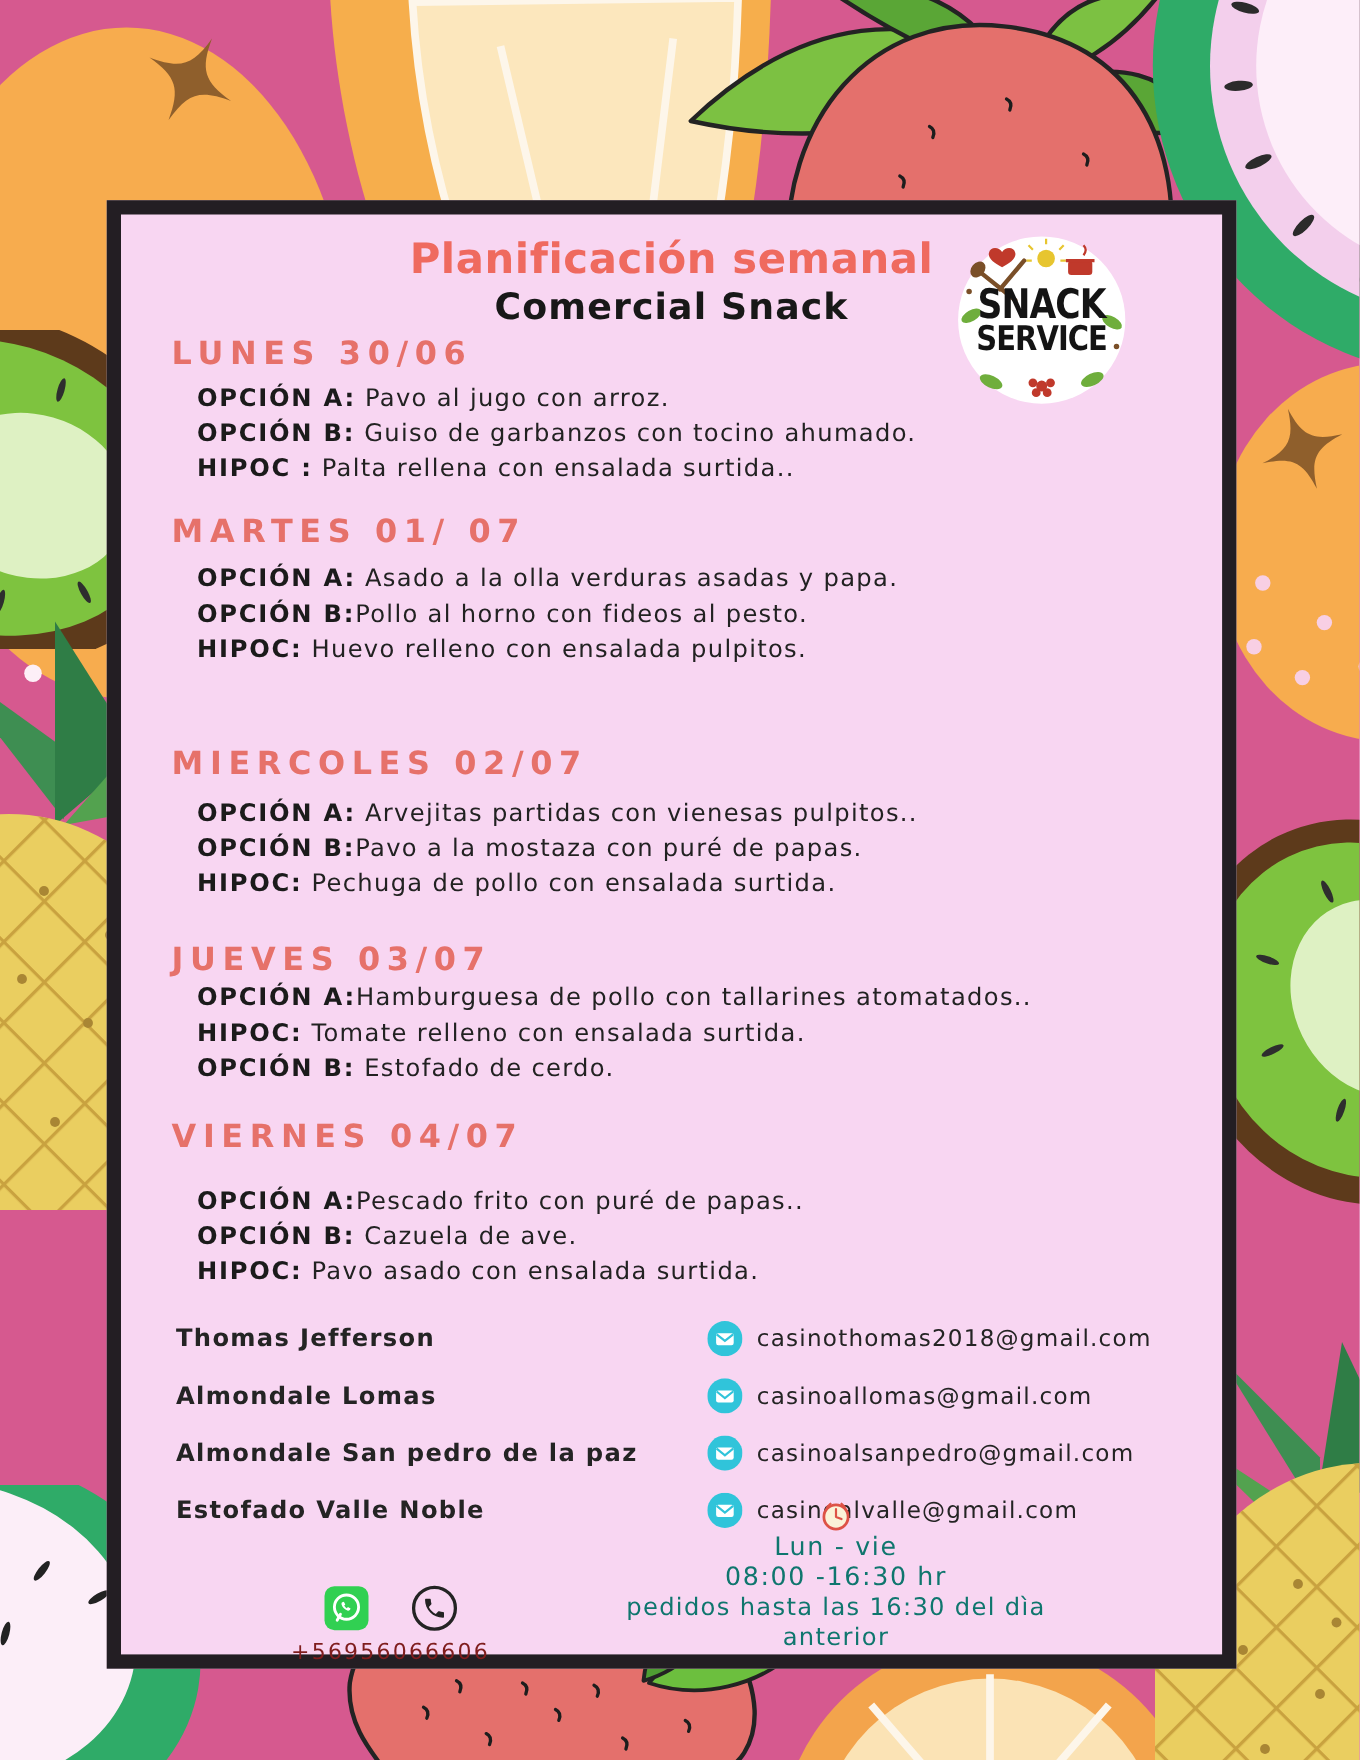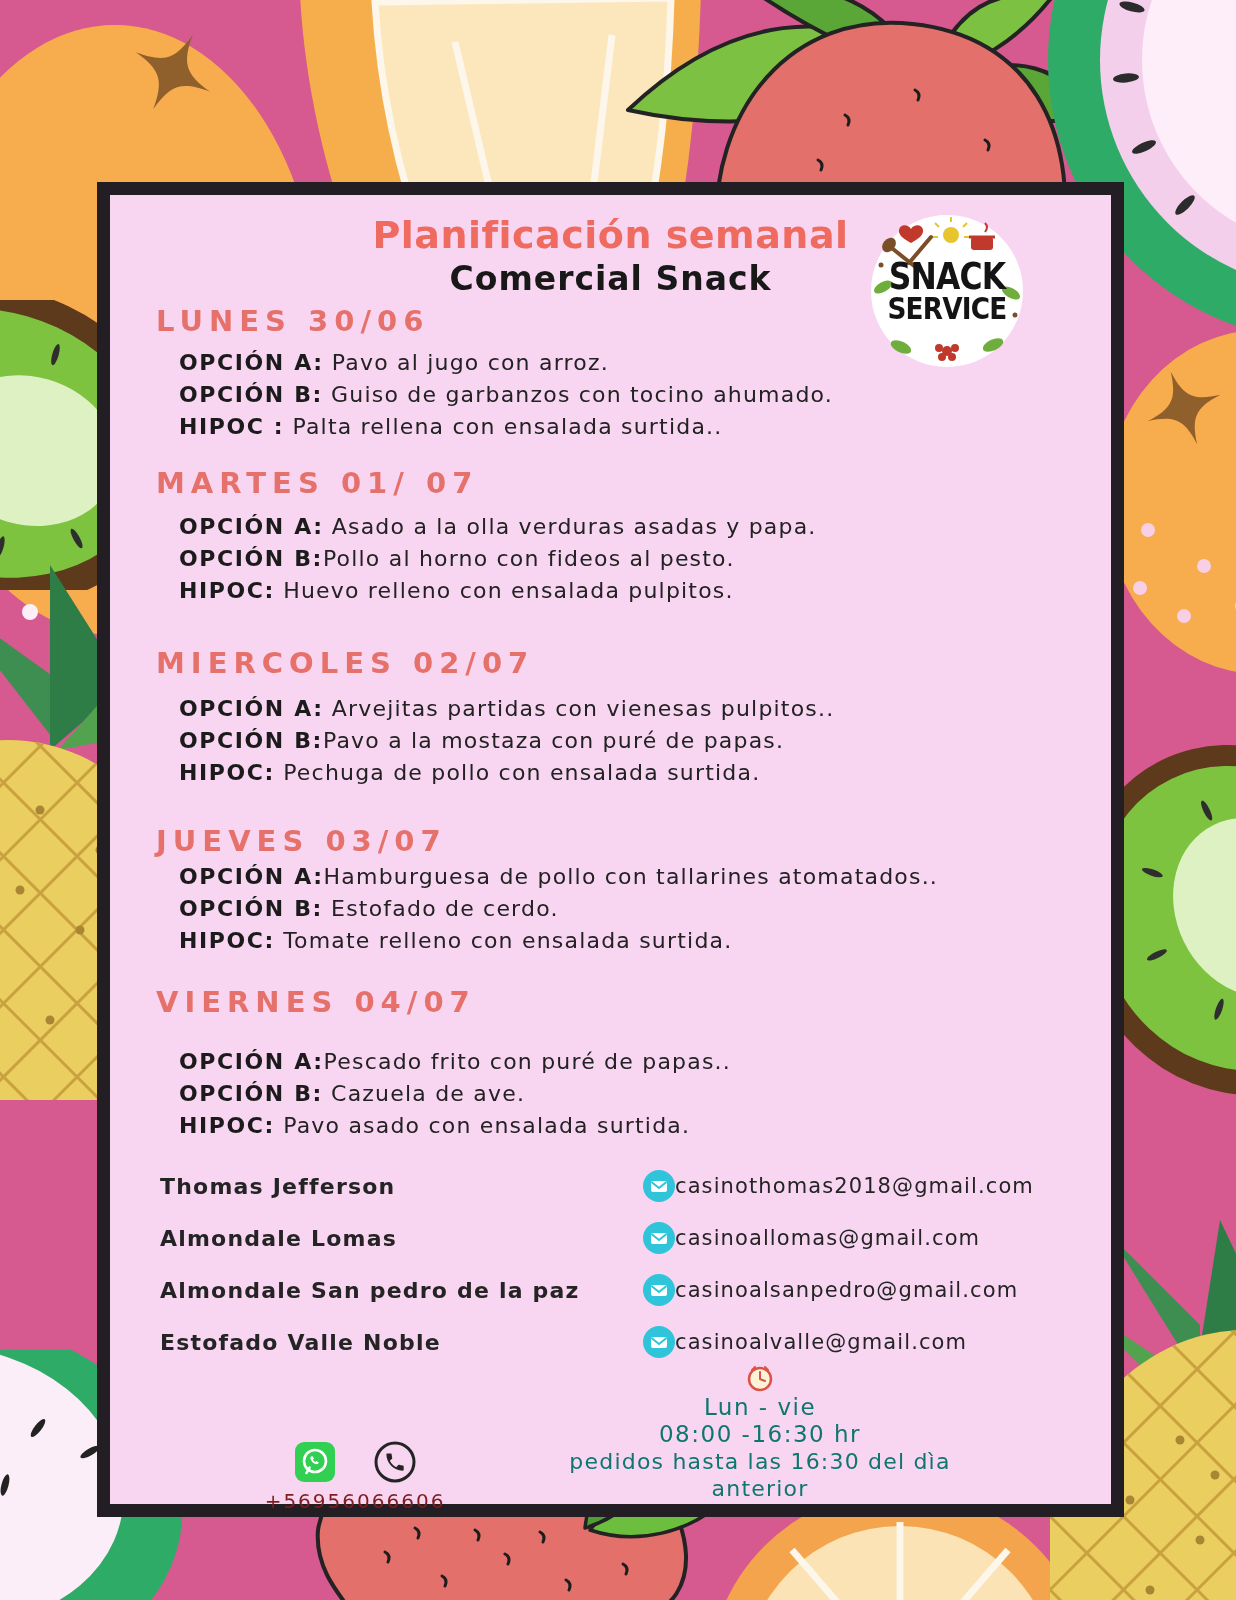--- a/index.html
+++ b/index.html
@@ -17,27 +17,27 @@
   .logo-txt{position:relative;z-index:2;transform:scaleX(.85);color:#141414;font-weight:900;text-align:center;line-height:.95;}
   .logo-l1{font-size:37px;letter-spacing:-1px;}
   .logo-l2{font-size:31px;letter-spacing:-1px;}
   .logo svg{position:absolute;inset:0;z-index:1;}
   .day-heading{margin:0 0 0 46px;font-size:29px;font-weight:700;letter-spacing:6px;color:#e6716a;line-height:36px;}
   .options{margin-left:69px;}
   .opt{margin:0;font-size:22px;line-height:32px;letter-spacing:1.2px;color:#222222;}
   .opt .lbl{font-weight:700;letter-spacing:1.6px;color:#1b1b1b;}
   .d1h{margin-top:4px}.d1o{margin-top:8px}
   .d2h{margin-top:22px}.d2o{margin-top:10px}
-  .d3h{margin-top:38px}.d3o{margin-top:12px}
+  .d3h{margin-top:69px}.d3o{margin-top:12px}
   .d4h{margin-top:34px}.d4o{margin-top:2px}
   .d5h{margin-top:27px}.d5o{margin-top:26px}
   .contacts{margin-top:27px;}
   .contact-row{display:flex;align-items:center;height:34px;margin:0 0 18px 50px;}
   .contact-name{width:483px;font-size:22px;font-weight:700;letter-spacing:1.2px;color:#242424;}
-  .contact-email{display:flex;align-items:center;font-size:21px;letter-spacing:1.1px;color:#242424;}
+  .contact-email{display:flex;align-items:center;gap:13px;font-size:21px;letter-spacing:1.1px;color:#242424;}
   .email-badge{width:32px;height:32px;flex:0 0 32px;}
   .footer-left{position:absolute;left:55px;top:1228px;width:380px;text-align:center;}
   .footer-icons{display:flex;justify-content:center;gap:34px;align-items:center;}
   .phone-number{margin-top:4px;font-size:20px;letter-spacing:2px;color:#7f1d1d;}
   .footer-right{position:absolute;left:410px;top:1152px;width:480px;text-align:center;color:#0f766e;}
   .footer-right .line{font-size:23px;line-height:27px;letter-spacing:1.5px;}
   .footer-right .note{font-size:22px;line-height:27px;letter-spacing:1.2px;}
   .clock-wrap{height:31px;}
 </style>
 </head>
@@ -304,22 +304,22 @@
     <h3 class="day-heading d3h">MIERCOLES 02/07</h3>
     <div class="options d3o">
       <p class="opt"><span class="lbl">OPCIÓN A:</span><span> Arvejitas partidas con vienesas pulpitos..</span></p>
       <p class="opt"><span class="lbl">OPCIÓN B:</span><span>Pavo a la mostaza con puré de papas.</span></p>
       <p class="opt"><span class="lbl">HIPOC:</span><span> Pechuga de pollo con ensalada surtida.</span></p>
     </div>
 
     <h3 class="day-heading d4h">JUEVES 03/07</h3>
     <div class="options d4o">
       <p class="opt"><span class="lbl">OPCIÓN A:</span><span>Hamburguesa de pollo con tallarines atomatados..</span></p>
+      <p class="opt"><span class="lbl">HIPOC:</span><span> Tomate relleno con ensalada surtida.</span></p>
       <p class="opt"><span class="lbl">OPCIÓN B:</span><span> Estofado de cerdo.</span></p>
-      <p class="opt"><span class="lbl">HIPOC:</span><span> Tomate relleno con ensalada surtida.</span></p>
     </div>
 
     <h3 class="day-heading d5h">VIERNES 04/07</h3>
     <div class="options d5o">
       <p class="opt"><span class="lbl">OPCIÓN A:</span><span>Pescado frito con puré de papas..</span></p>
       <p class="opt"><span class="lbl">OPCIÓN B:</span><span> Cazuela de ave.</span></p>
       <p class="opt"><span class="lbl">HIPOC:</span><span> Pavo asado con ensalada surtida.</span></p>
     </div>
 
     <div class="contacts">

